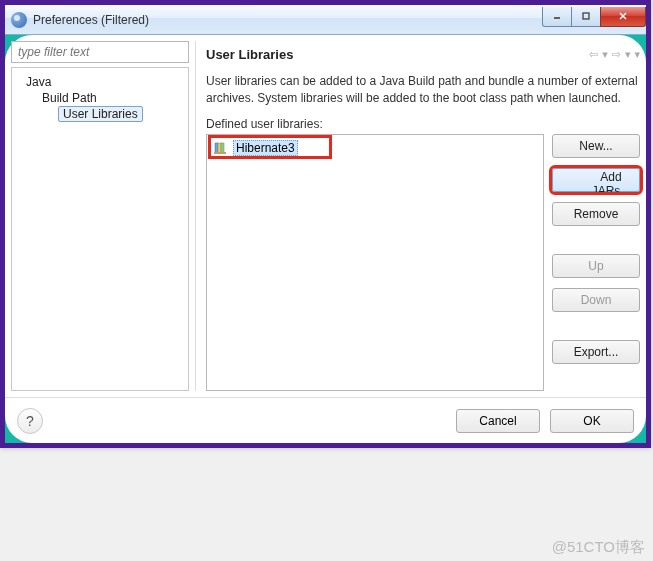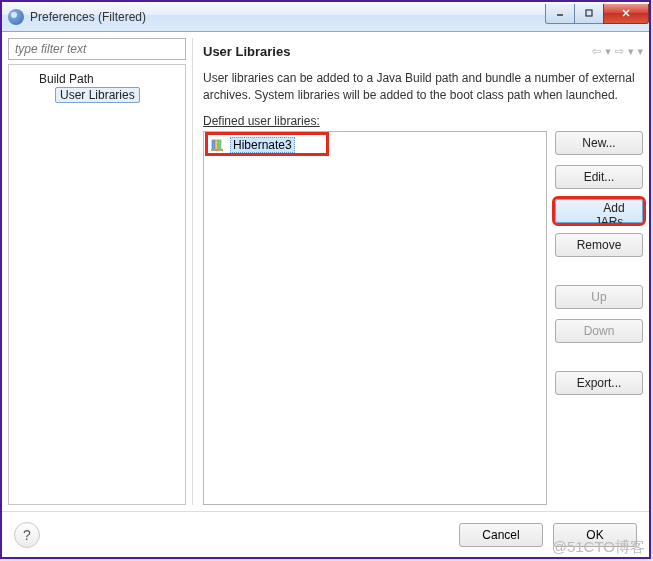--- a/index.html
+++ b/index.html
@@ -7,22 +7,22 @@
     margin: 0;
     font-family: "Segoe UI", Tahoma, sans-serif;
     font-size: 12px;
     background: #f0f0f0;
     width: 653px;
     height: 561px;
     overflow: hidden;
   }
   .window {
     width: 651px;
-    height: 559px;
-    border: 2px solid #4c1d95;
+    height: 448px;
+    border: 5px solid #4c1d95;
     background: #14b8a6;
     display: flex;
     flex-direction: column;
     box-shadow: 0 0 6px rgba(0,0,0,0.2);
   }
   .titlebar {
     height: 30px;
     background: linear-gradient(to bottom, #f7fbff 0%, #e4eefb 45%, #d3e4f8 46%, #dceaf9 100%);
     border-bottom: 1px solid #8aa8cc;
     display: flex;
@@ -75,20 +75,21 @@
     border-color:#8a332a;
     border-bottom-right-radius:3px;
   }
   .win-btn svg { width:10px; height:10px; }
 
   .body-area {
     flex: 1;
     display: flex;
     flex-direction: column;
     background:#fff;
+    border-radius:27px;
   }
   .content {
     flex:1;
     display:flex;
     padding: 6px;
     gap: 6px;
   }
   .left-pane {
     width: 178px;
     display:flex;
@@ -147,21 +148,21 @@
     gap:4px;
     align-items:center;
     opacity:0.55;
   }
   .nav-arrows span { font-size:11px; color:#666; }
   .description {
     color:#333;
     line-height:1.4;
     margin:6px 0 10px 0;
   }
-  .label { color:#333; margin-bottom:3px;text-decoration:underline; }
+  .label { color:#333; margin-bottom:3px; }
   .libs-row {
     flex:1;
     display:flex;
     gap:8px;
   }
   .lib-list {
     flex:1;
     border:1px solid #b8b8b8;
     background:#fff;
     padding:4px;
@@ -274,20 +275,21 @@
       </div>
     </div>
   </div>
 
   <div class="body-area">
     <div class="content">
 
       <div class="left-pane">
         <input class="filter-input" placeholder="type filter text" style="">
         <div class="tree">
+          <div class="tree-item l1">Java</div>
           <div class="tree-item l2">Build Path</div>
           <div><span class="tree-item l3 selected">User Libraries</span></div>
         </div>
       </div>
 
       <div class="right-pane">
         <div class="section-header">
           <h2>User Libraries</h2>
           <div class="nav-arrows">
             <span>⇦</span>
@@ -312,21 +314,20 @@
                   <rect x="1" y="12" width="12" height="2" fill="#cc9966"></rect>
                 </svg>
               </span>
               <span class="lib-text">Hibernate3</span>
             </div>
             <div class="highlight-box hl1"></div>
           </div>
 
           <div class="btn-col">
             <button class="btn">New...</button>
-            <button class="btn">Edit...</button>
             <button class="btn highlighted">Add JARs...</button>
             <button class="btn">Remove</button>
             <div class="spacer-sm"></div>
             <button class="btn" disabled="">Up</button>
             <button class="btn" disabled="">Down</button>
             <div class="spacer-sm"></div>
             <button class="btn">Export...</button>
           </div>
         </div>
       </div>

